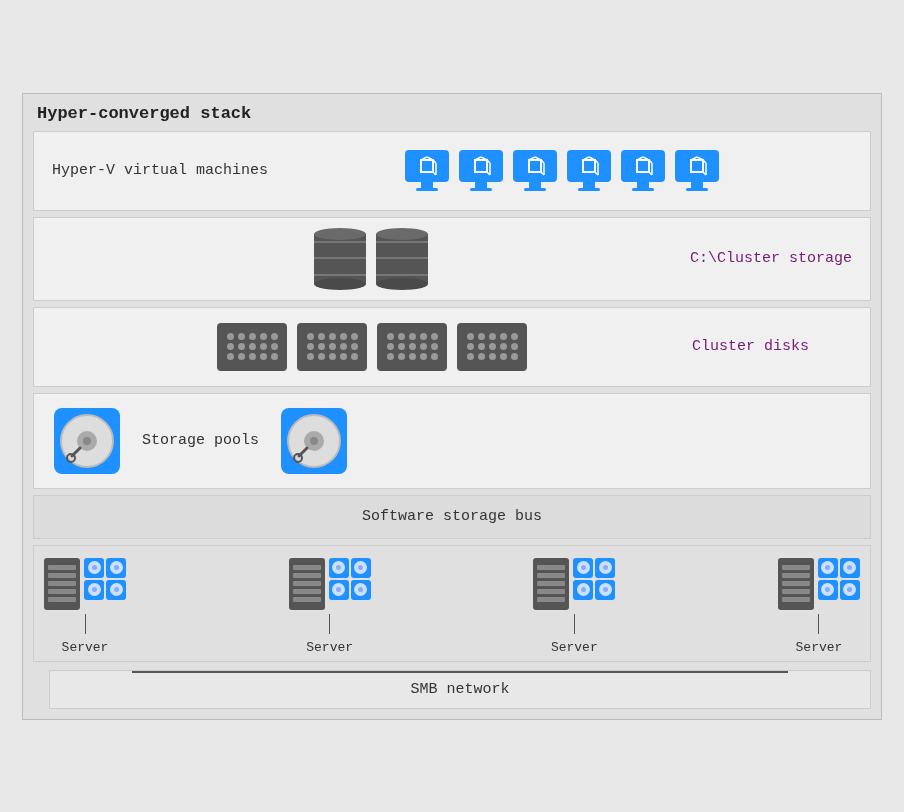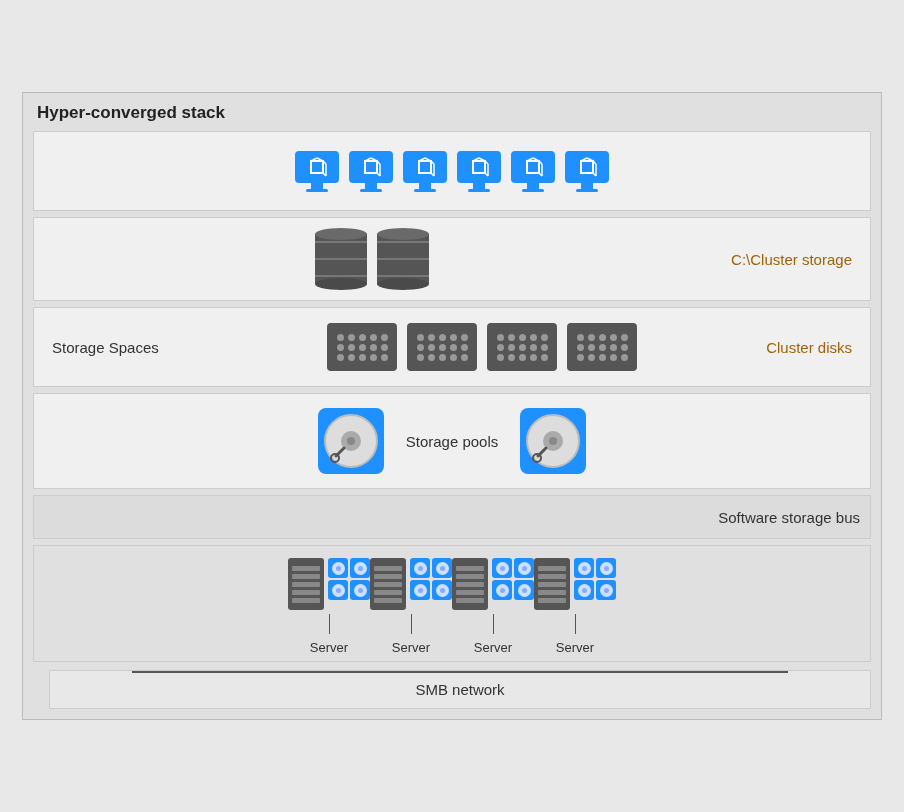--- a/index.html
+++ b/index.html
@@ -10,20 +10,21 @@
       font-family: 'Segoe UI', Arial, sans-serif;
       display: flex;
       align-items: center;
       justify-content: center;
     }
     .diagram {
       width: 860px;
       background: #e0e0e0;
       border: 1.5px solid #bbb;
       padding: 10px;
+      font-family: Liberation Mono, monospace;
     }
     .diagram-title {
       font-size: 17px;
       font-weight: bold;
       color: #222;
       margin-bottom: 8px;
       padding-left: 4px;
     }
     .row {
       background: #f0f0f0;
@@ -42,23 +43,22 @@
     }
     .row-icons {
       display: flex;
       align-items: center;
       gap: 10px;
       flex: 1;
       justify-content: center;
     }
     .row-right-label {
       font-size: 15px;
-      color: #a16207;
+      color: #701a75;
       min-width: 160px;
-      text-align: right;
       flex-shrink: 0;
     }
 
     
     .monitor-icon {
       display: inline-flex;
       flex-direction: column;
       align-items: center;
     }
     .monitor-screen {
@@ -215,21 +215,21 @@
       margin: 0 auto;
     }
 
     
     .servers-row {
       background: #e0e0e0;
       border: 1px solid #ccc;
       margin-bottom: 8px;
       padding: 12px 10px 6px;
       display: flex;
-      justify-content: center;
+      justify-content: space-between;
       align-items: flex-start;
       min-height: 100px;
     }
     .smb-row {
       background: #e8e8e8;
       border: 1px solid #ccc;
       display: flex;
       align-items: center;
       justify-content: center;
       padding: 10px;
@@ -251,53 +251,53 @@
       z-index: 1;
     }
 
     
     .pools-row {
       background: #f0f0f0;
       border: 1px solid #ccc;
       margin-bottom: 6px;
       display: flex;
       align-items: center;
-      justify-content: center;
       padding: 12px 18px;
       min-height: 90px;
       gap: 20px;
     }
     .pools-label {
       font-size: 15px;
       color: #333;
     }
 
     
     .bus-row {
       background: #dcdcdc;
       border: 1px solid #ccc;
       margin-bottom: 6px;
       display: flex;
       align-items: center;
-      justify-content: flex-end;
+      justify-content: center;
       padding: 10px;
       min-height: 44px;
     }
     .bus-label {
       font-size: 15px;
       color: #333;
     }
   </style>
 </head>
 <body>
 
 <div class="diagram">
   <div class="diagram-title">Hyper-converged stack</div>
 
   <div class="row">
+    <div class="row-label">Hyper-V virtual machines</div>
     <div class="row-icons">
 
       <div class="monitor-icon">
         <div class="monitor-screen">
           <svg width="20" height="20" viewBox="0 0 20 20">
             <rect x="4" y="4" width="12" height="12" fill="none" stroke="white" stroke-width="2"></rect>
             <line x1="4" y1="4" x2="10" y2="1" stroke="white" stroke-width="1.5"></line>
             <line x1="16" y1="4" x2="10" y2="1" stroke="white" stroke-width="1.5"></line>
             <line x1="10" y1="1" x2="10" y2="1" stroke="white" stroke-width="1.5"></line>
             <line x1="16" y1="4" x2="19" y2="7" stroke="white" stroke-width="1.5"></line>
@@ -401,21 +401,20 @@
           <div class="db-line"></div>
           <div class="db-line"></div>
         </div>
         <div class="db-cyl-bot"></div>
       </div>
     </div>
     <div class="row-right-label">C:\Cluster storage</div>
   </div>
 
   <div class="row">
-    <div class="row-label">Storage Spaces</div>
     <div class="row-icons">
 
       <div class="jbod-icon">
         <div class="jbod-row">
           <div class="jbod-dot"></div>
           <div class="jbod-dot"></div>
           <div class="jbod-dot"></div>
           <div class="jbod-dot"></div>
           <div class="jbod-dot"></div>
         </div>

